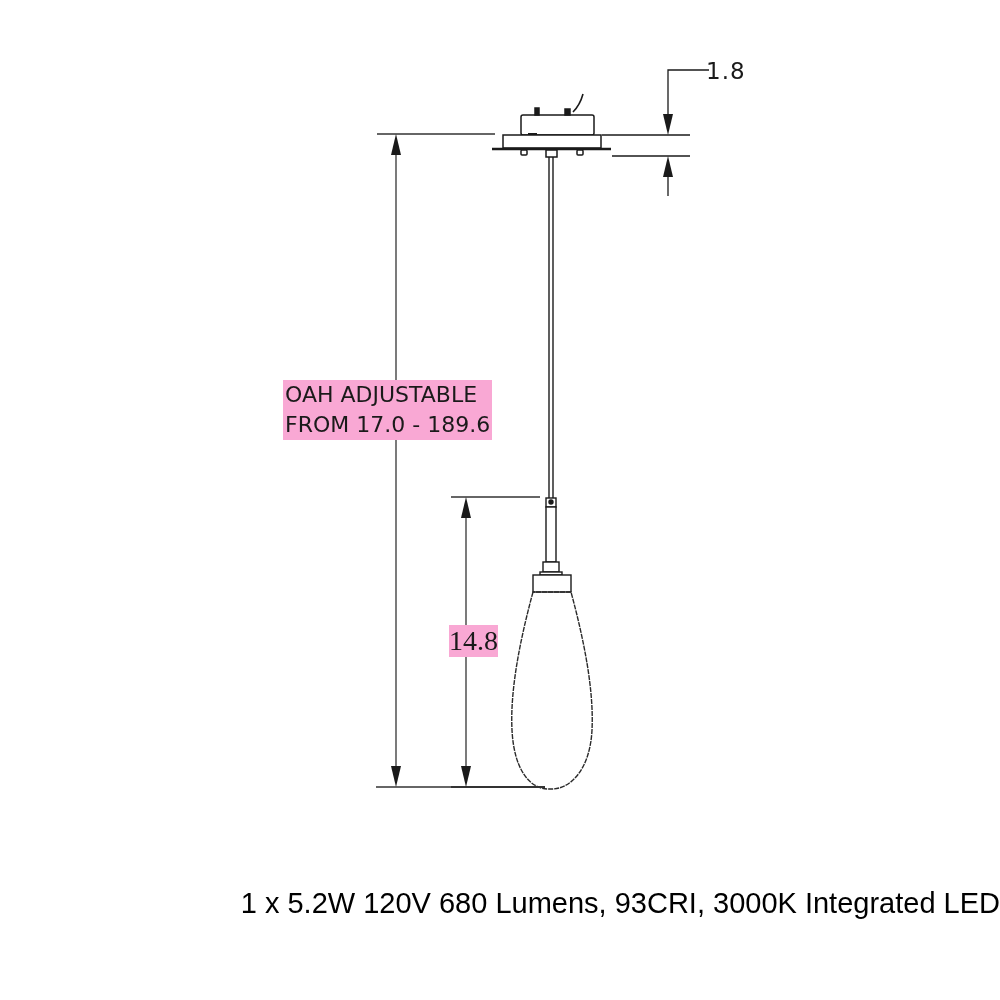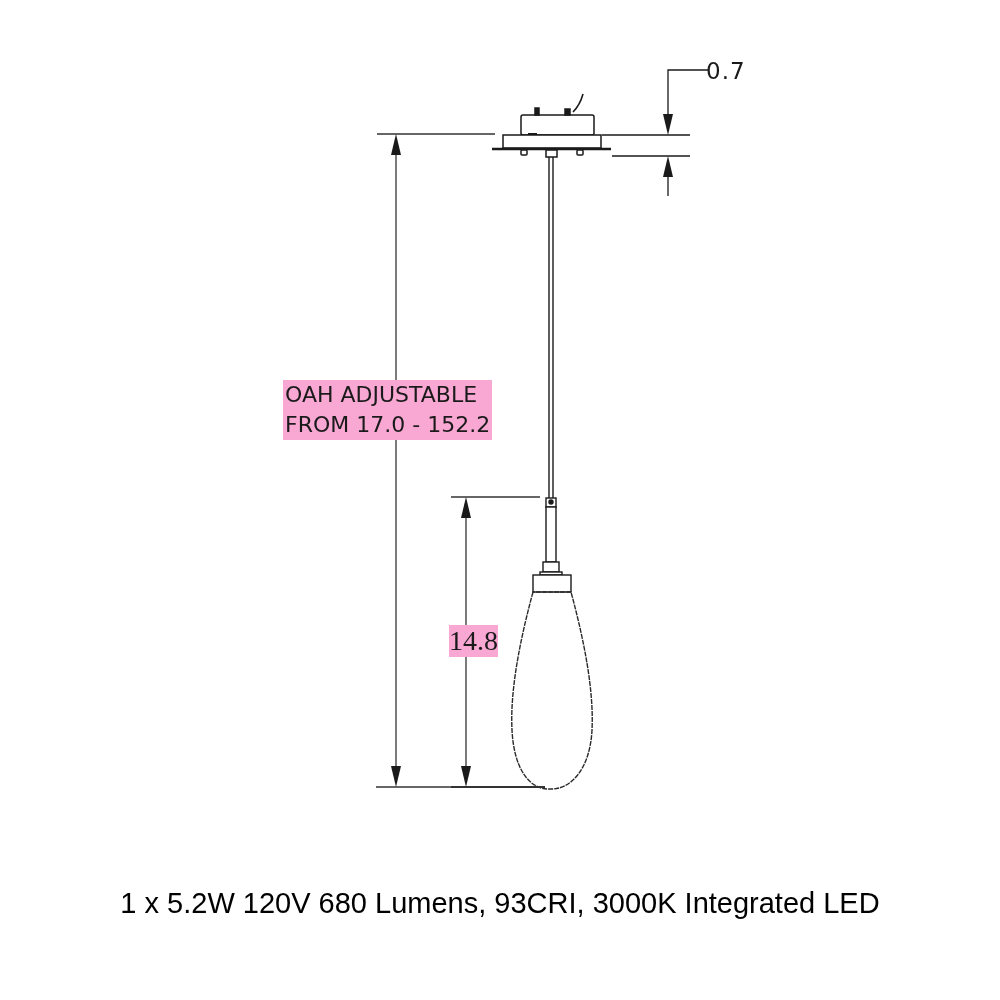--- a/index.html
+++ b/index.html
@@ -15,21 +15,21 @@
       line-height: 1;
     }
     .lbl-top { left: 706px; top: 60px; font-size: 23px; letter-spacing: 1px; background: transparent; }
     .lbl-oah { left: 283px; top: 380px; font-size: 22px; line-height: 30px; padding: 0 2px; }
     .lbl-oah span { display: block; }
     .lbl-pendant { left: 449px; top: 625px; font-size: 28px; padding: 2px 0; font-family: Liberation Serif, serif; }
     .spec {
       position: absolute;
       left: 0; width: 1000px;
       top: 889px;
-      text-align: center;
+      text-align: right;
       font-family: "Liberation Sans", sans-serif;
       font-size: 29px;
       color: #000000;
       line-height: 1;
     }
   </style>
 </head>
 <body>
 
 <div class="canvas">
@@ -112,24 +112,24 @@
 
       <line x1="451" y1="787" x2="545" y2="787" stroke-width="2"></line>
 
       <line x1="466" y1="512" x2="466" y2="772"></line>
 
       <polygon points="466,497 461,518 471,518" stroke="none"></polygon>
       <polygon points="466,787 461,766 471,766" stroke="none"></polygon>
     </g>
   </svg>
 
-  <div class="dim-label lbl-top">0.7</div>
+  <div class="dim-label lbl-top">1.8</div>
 
   <div class="dim-label lbl-oah">
     <span>OAH ADJUSTABLE</span>
-    <span>FROM 17.0 - 152.2</span>
+    <span>FROM 17.0 - 189.6</span>
   </div>
 
   <div class="dim-label lbl-pendant">14.8</div>
 
   <div class="spec">1 x 5.2W 120V 680 Lumens, 93CRI, 3000K Integrated LED</div>
 
 </div>
 
 </body></html>

